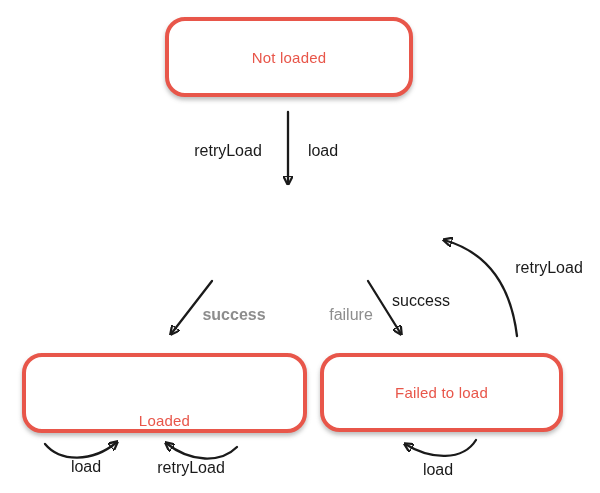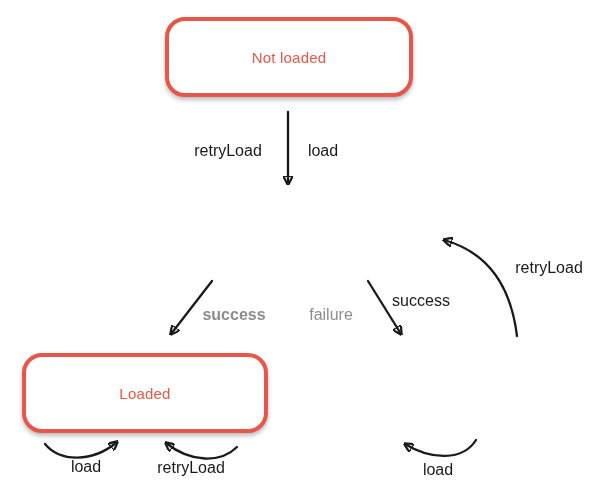--- a/index.html
+++ b/index.html
@@ -25,36 +25,36 @@
     display: flex;
     align-items: center;
     justify-content: center;
     color: #e8564a;
     font-size: 15px;
     letter-spacing: 0.2px;
   }
   .state-box .state-label { color: #e8564a; }
   #box-not-loaded { left: 165px; top: 17px;  width: 248px; height: 80px; }
   #box-loading    { left: 163px; top: 190px; width: 250px; height: 77px; }
-  #box-loaded     { left: 22px;  top: 353px; width: 246px; height: 80px; }
+  #box-loaded     { left: 22px;  top: 353px; width: 285px; height: 80px; align-items: flex-end; }
   #box-failed     { left: 320px; top: 353px; width: 243px; height: 79px; }
 
   .edge-label {
     position: absolute;
     transform: translate(-50%, -50%);
     font-size: 16px;
     color: #1a1a1a;
     white-space: nowrap;
   }
   .edge-label.muted { color: #8d8d8d; }
 
   #lbl-retry-top   { left: 228px; top: 151px; }
   #lbl-load-top    { left: 323px; top: 151px; }
   #lbl-success     { left: 234px; top: 315px; font-weight: bold; }
-  #lbl-failure     { left: 331px; top: 315px; }
+  #lbl-failure     { left: 351px; top: 315px; }
   #lbl-cancel      { left: 421px; top: 301px; }
   #lbl-retry-right { left: 549px; top: 268px; }
   #lbl-load-loaded { left: 86px;  top: 467px; }
   #lbl-retry-loaded{ left: 191px; top: 468px; }
   #lbl-load-failed { left: 438px; top: 470px; }
 
   svg.edges {
     position: absolute;
     left: 0; top: 0;
     width: 600px; height: 493px;
@@ -89,20 +89,23 @@
 
   <div class="state-box" id="box-not-loaded">
     <span class="state-label">Not loaded</span>
   </div>
 
 
   <div class="state-box" id="box-loaded">
     <span class="state-label">Loaded</span>
   </div>
 
+  <div class="state-box" id="box-failed">
+    <span class="state-label">Failed to load</span>
+  </div>
 
   <div class="edge-label" id="lbl-retry-top">retryLoad</div>
   <div class="edge-label" id="lbl-load-top">load</div>
   <div class="edge-label muted" id="lbl-success">success</div>
   <div class="edge-label muted" id="lbl-failure">failure</div>
   <div class="edge-label" id="lbl-cancel">success</div>
   <div class="edge-label" id="lbl-retry-right">retryLoad</div>
   <div class="edge-label" id="lbl-load-loaded">load</div>
   <div class="edge-label" id="lbl-retry-loaded">retryLoad</div>
   <div class="edge-label" id="lbl-load-failed">load</div>

